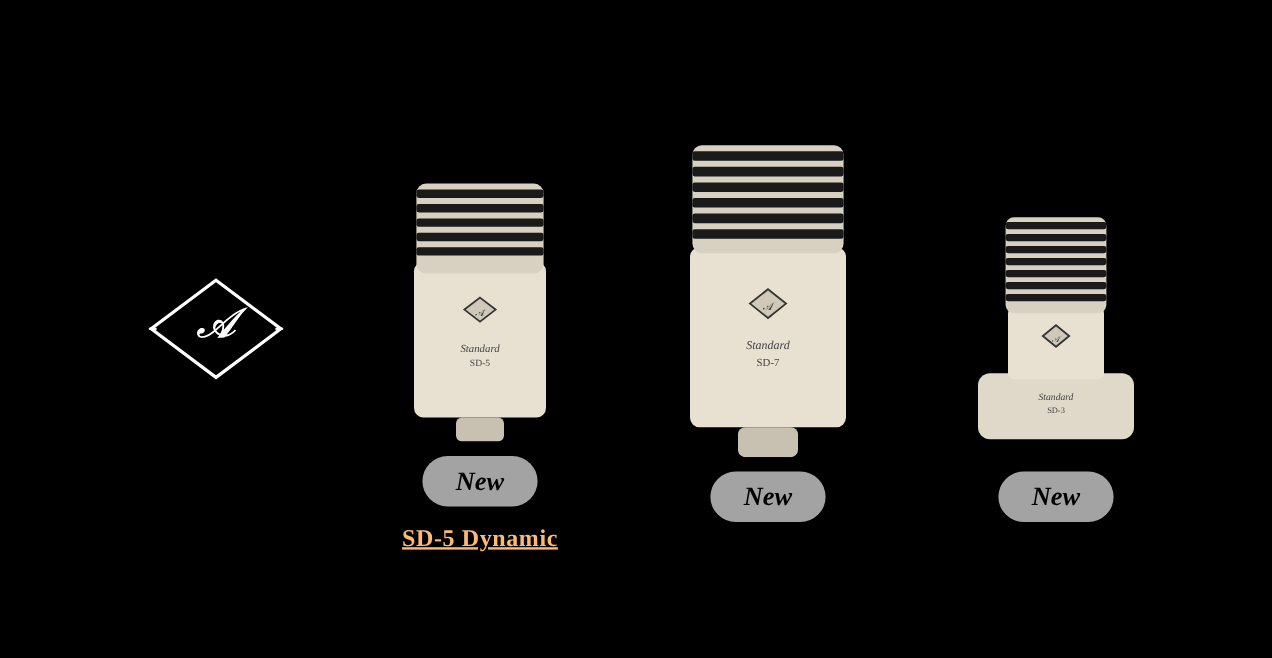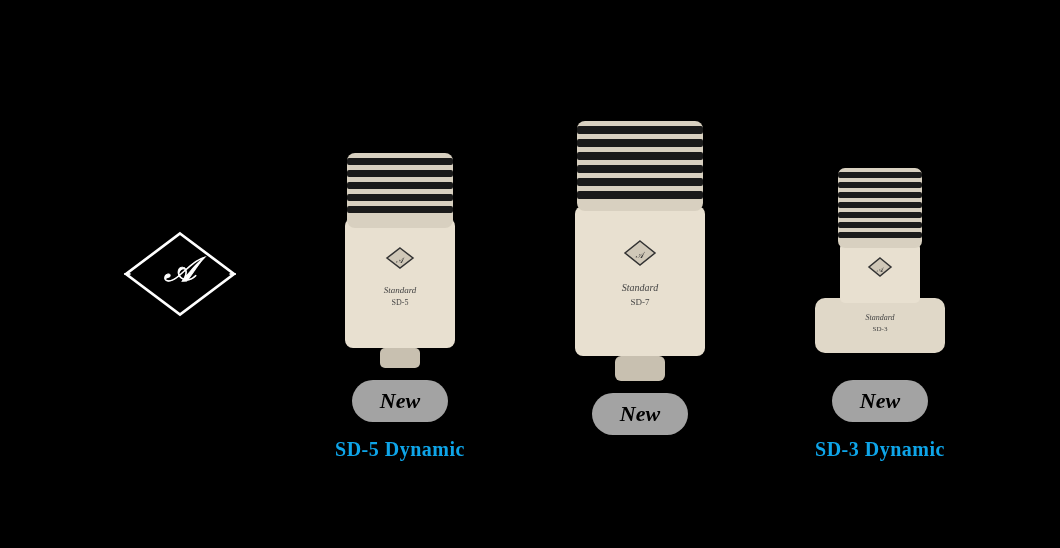--- a/index.html
+++ b/index.html
@@ -56,27 +56,28 @@
       font-weight: 700;
       color: #000;
       font-style: italic;
       font-family: 'Georgia', serif;
       display: inline-block;
       margin-top: 12px;
       margin-bottom: 12px;
     }
 
     .product-name {
-      color: #0ea5e9;
+      color: #fdba74;
       font-size: 20px;
       font-weight: 700;
       font-family: 'Georgia', serif;
       text-align: center;
       letter-spacing: 0.5px;
       margin-top: 4px;
+      text-decoration: underline;
     }
 
     
     .sd5-section {
       width: 200px;
       margin-right: 30px;
     }
 
     
     .sd7-section {
@@ -186,16 +187,15 @@
         <rect x="28" y="74" width="84" height="6" rx="2" fill="#1a1a1a"></rect>
 
         <polygon points="70,100 81,109 70,118 59,109" stroke="#333" stroke-width="1.5" fill="#d0c8b8"></polygon>
         <text x="70" y="114" text-anchor="middle" font-size="7" font-family="Georgia" fill="#333">𝒜</text>
 
         <text x="70" y="162" text-anchor="middle" font-size="8" font-family="Georgia" font-style="italic" fill="#444">Standard</text>
         <text x="70" y="173" text-anchor="middle" font-size="7" font-family="Georgia" fill="#444">SD-3</text>
       </svg>
     </div>
     <div class="new-badge">New</div>
-    <div class="product-name">SD-3 Dynamic</div>
   </div>
 
 </div>
 
 </body></html>

